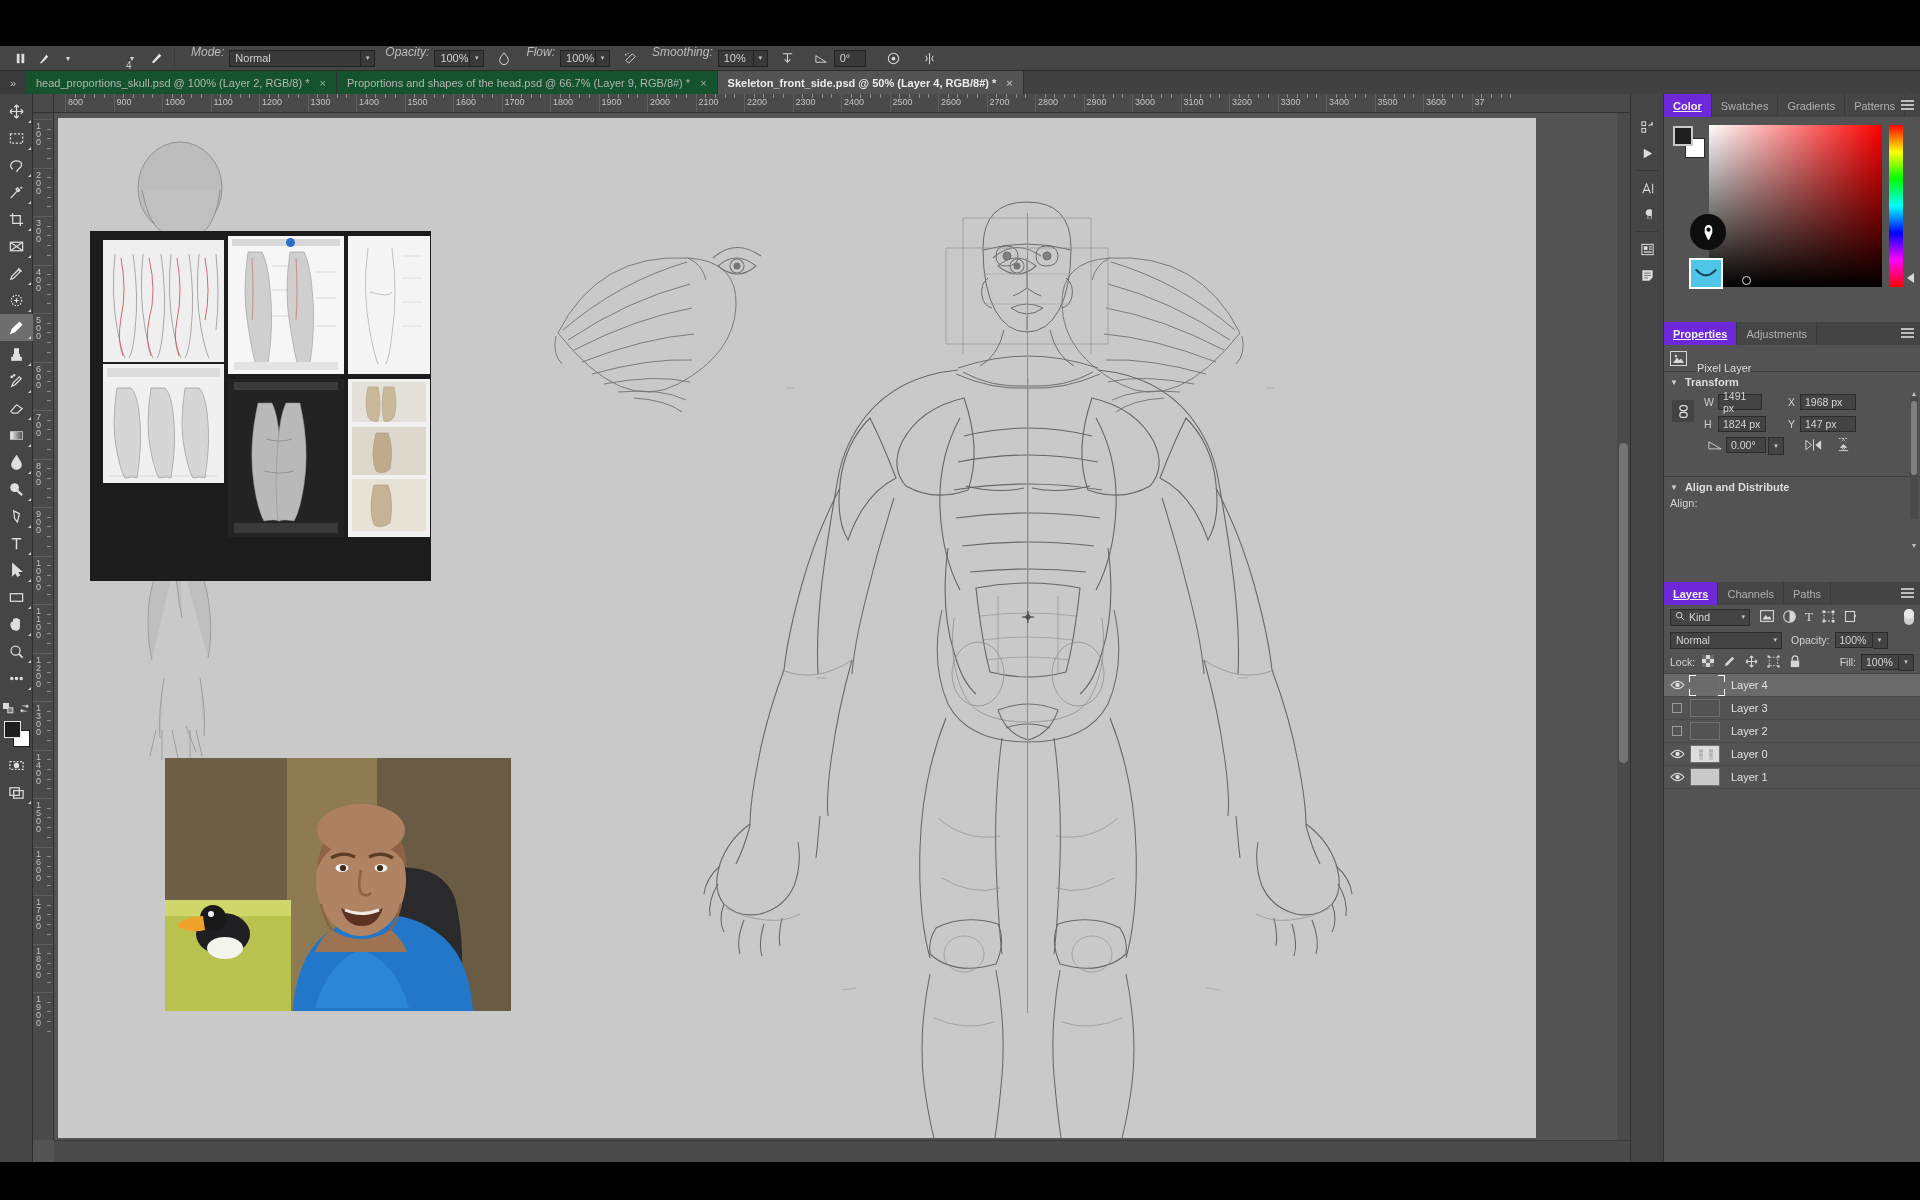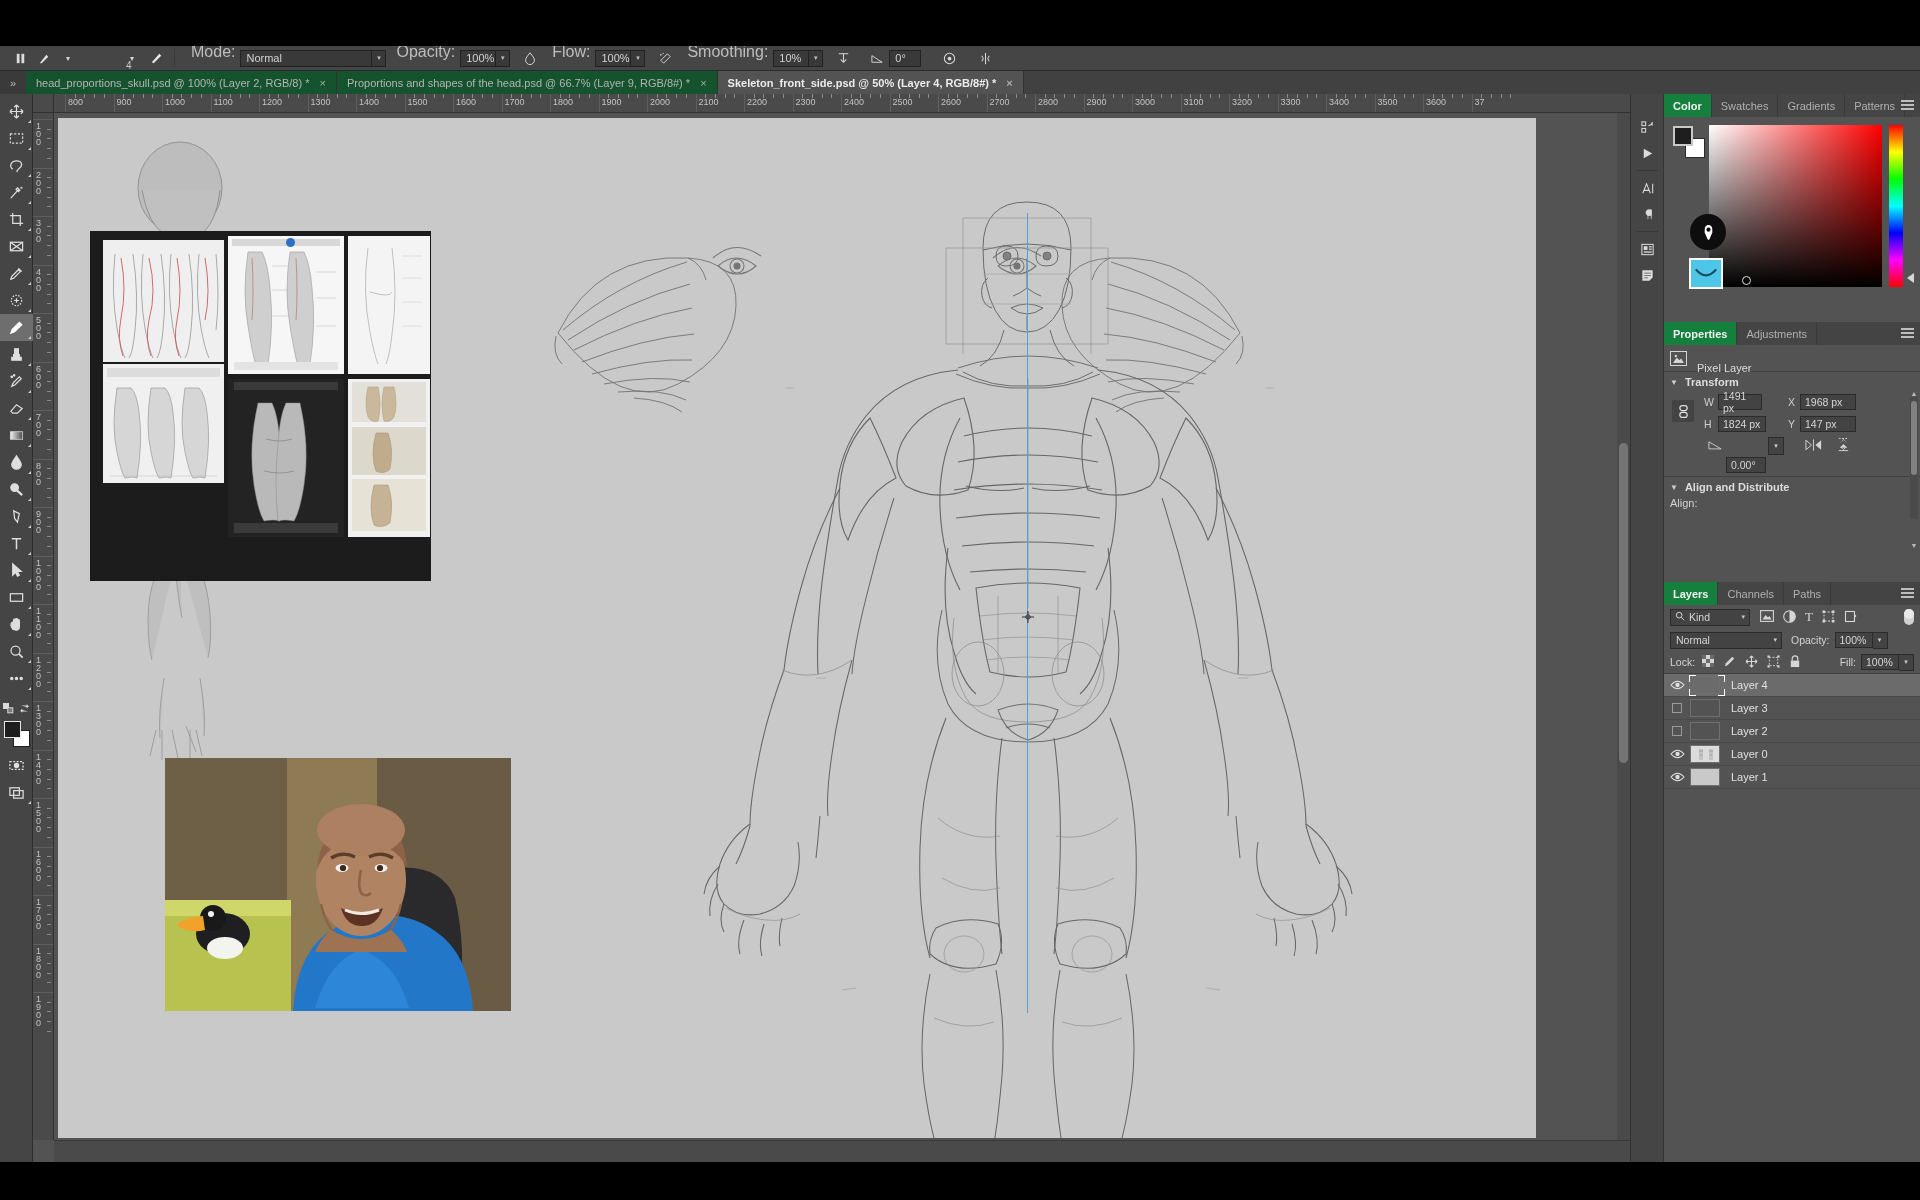--- a/index.html
+++ b/index.html
@@ -17,21 +17,21 @@
   .letterbox-top { position:absolute; left:0; top:0; width:1920px; height:46px; background:#000; z-index:60;}
   .letterbox-bottom { position:absolute; left:0; bottom:0; width:1920px; height:38px; background:#000; z-index:60;}
 
   .ps { position:absolute; left:0; top:46px; width:1920px; height:1116px; background:#535353; }
 
   
   .optbar { position:absolute; left:0; top:0; width:1920px; height:25px; background:#454545;
             border-bottom:1px solid #2b2b2b; display:flex; align-items:center; }
   .opt-ico { width:24px; height:22px; display:flex; align-items:center; justify-content:center;
              color:#d6d6d6; font-size:13px; }
-  .opt-lbl { color:#bdbdbd; font-size:16px; margin:0 5px 12px 10px; }
+  .opt-lbl { color:#bdbdbd; font-size:12px; margin:0 5px 12px 10px;font-style:italic; }
   .opt-field { height:17px; background:#393939; border:1px solid #222; color:#d2d2d2;
                font-size:11px; display:flex; align-items:center; padding:0 5px; }
   .opt-caret { width:14px; height:17px; background:#393939; border:1px solid #222; border-left:none;
                display:flex; align-items:center; justify-content:center; font-size:7px; color:#c0c0c0;}
   .opt-sep { width:1px; height:18px; background:#3a3a3a; margin:0 6px; }
   .brushsize { position:absolute; left:126px; top:14px; font-size:10px; color:#c9c9c9;}
 
   
   .tabbar { position:absolute; left:0; top:25px; width:1920px; height:23px; background:#414141;
             display:flex; align-items:stretch; }
@@ -94,21 +94,21 @@
           border-left:1px solid #313131; padding-top:20px; }
   .rail-ico { width:33px; height:26px; display:flex; align-items:center; justify-content:center; color:#d6d6d6;}
   .rail-sep { height:1px; background:#383838; margin:4px 5px;}
 
   
   .panels { position:absolute; right:0; top:48px; width:257px; bottom:0; background:#535353;
             border-left:1px solid #333; }
   .ptabs { display:flex; height:23px; background:#444444; align-items:stretch; position:relative;}
   .ptab { display:flex; align-items:center; padding:0 9px; font-size:11px; color:#b0b0b0;
           background:#454545; border-right:1px solid #3a3a3a;}
-  .ptab.active { background:#15803d; color:#f0f0f0; font-weight:bold;}
+  .ptab.active { background:#6d28d9; color:#f0f0f0; font-weight:bold;text-decoration:underline;}
   .pmenu { position:absolute; right:6px; top:6px; width:13px; height:11px;}
   .pmenu i { display:block; height:1.6px; background:#bdbdbd; margin-bottom:2.4px;}
 
   .panel-body { background:#535353; }
   .section-hdr { display:flex; align-items:center; height:20px; font-size:11px; color:#ddd;
                  font-weight:bold; padding-left:6px;}
   .chev { display:inline-block; margin-right:7px; font-size:8px; color:#cfcfcf;}
   .field { height:16px; background:#434343; border:1px solid #2b2b2b; color:#d5d5d5;
            font-size:10.5px; display:inline-flex; align-items:center; padding:0 4px;}
   .flbl { font-size:10.5px; color:#cfcfcf; }
@@ -1172,21 +1172,21 @@
           <span class="flbl" style="position:absolute;left:40px;top:26px;">H</span>
           <div class="field" style="position:absolute;left:54px;top:24px;width:48px;">1824 px</div>
           <span class="flbl" style="position:absolute;left:124px;top:26px;">Y</span>
           <div class="field" style="position:absolute;left:136px;top:24px;width:56px;">147 px</div>
 
           <span style="position:absolute;left:44px;top:47px;">
             <svg width="14" height="11" viewBox="0 0 16 12" fill="none" stroke="#d5d5d5" stroke-width="1">
                 <path d="M1 11 L15 11 L1 3 Z"></path>
               </svg>
           </span>
-          <div class="field" style="position:absolute;left:62px;top:45px;width:40px;margin-top:20px;">0.00°</div>
+          <div class="field" style="position:absolute;left:62px;top:45px;width:40px;">0.00°</div>
           <div style="position:absolute;left:104px;top:45px;width:16px;height:18px;background:#434343;border:1px solid #2b2b2b;display:flex;align-items:center;justify-content:center;font-size:7px;color:#cfcfcf;">▾</div>
           <span style="position:absolute;left:140px;top:46px;">
             <svg width="19" height="14" viewBox="0 0 20 14">
                 <path d="M2 2 L8 7 L2 12Z" fill="none" stroke="#d5d5d5" stroke-width="1"></path>
                 <path d="M10 1 L10 13" stroke="#d5d5d5" stroke-width="1"></path>
                 <path d="M18 2 L12 7 L18 12Z" fill="#d5d5d5"></path>
               </svg>
           </span>
           <span style="position:absolute;left:172px;top:44px;">
             <svg width="15" height="18" viewBox="0 0 16 18">

